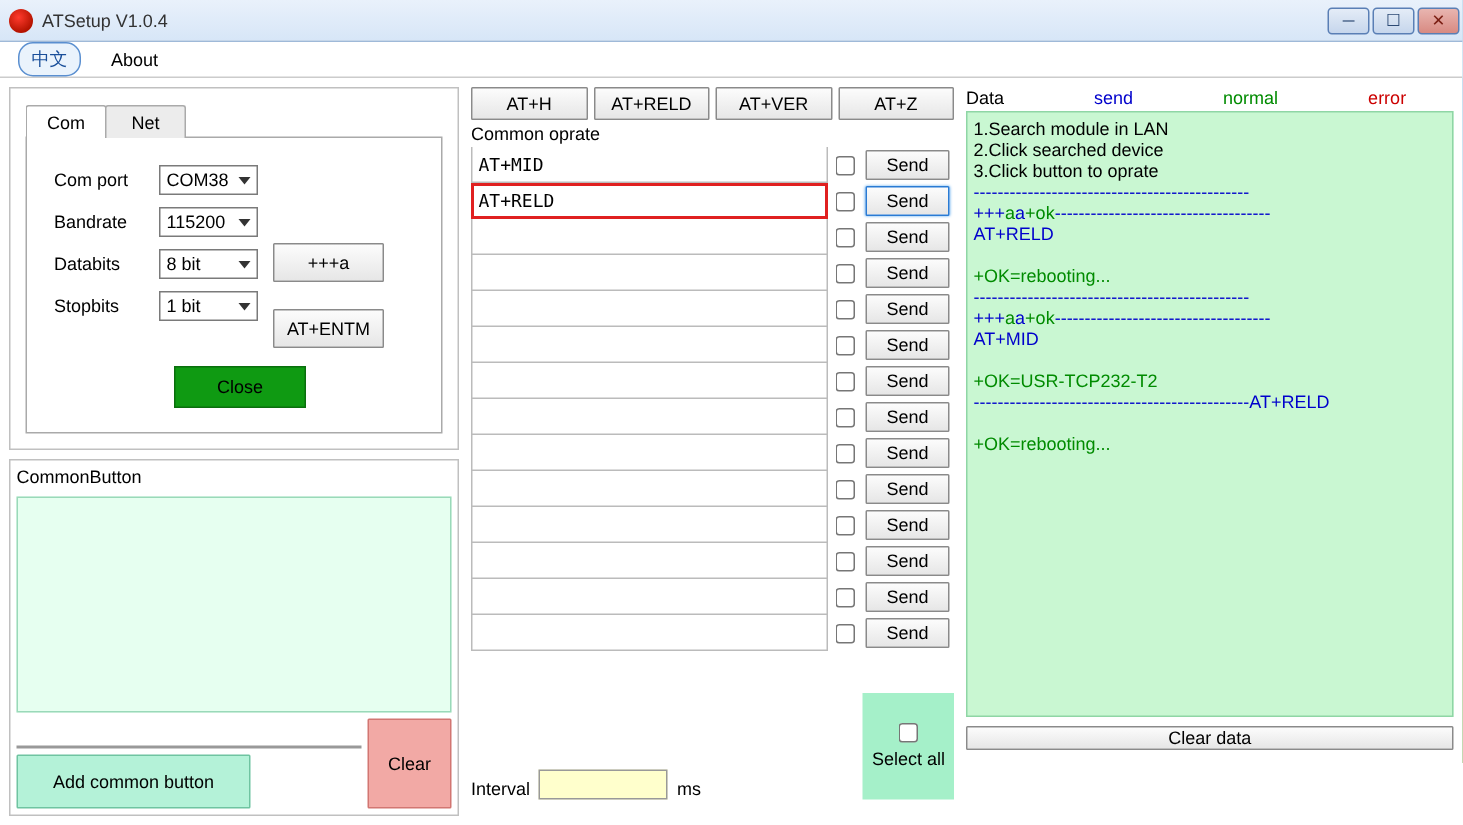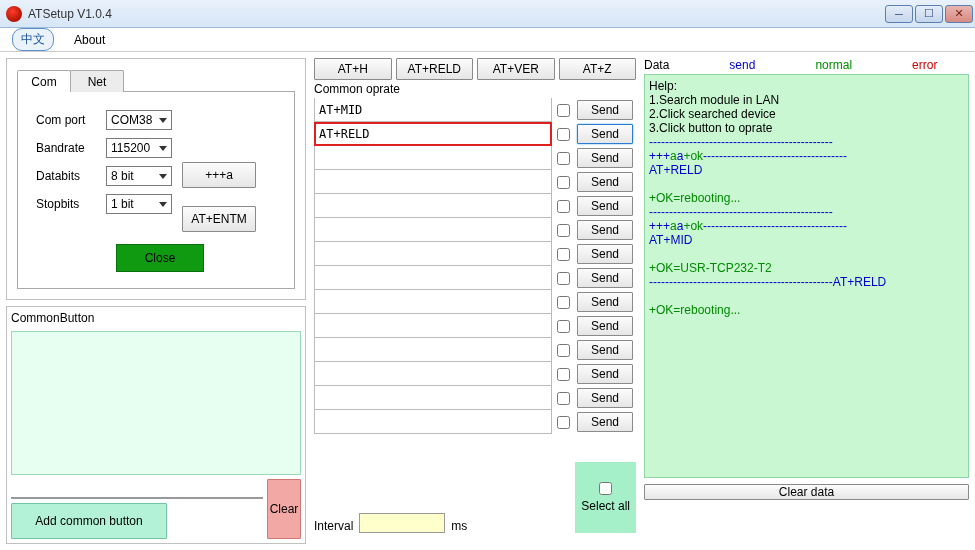--- a/index.html
+++ b/index.html
@@ -42,21 +42,21 @@
   .select .caret { width:0;height:0;border-left:4px solid transparent;border-right:4px solid transparent;border-top:5px solid #333; }
   .btn { height: 26px; border: 1px solid #8a8a8a; background: linear-gradient(180deg,#fcfcfc,#e6e6e6); display:flex;align-items:center;justify-content:center; border-radius:1px; padding:0 6px; }
   .btn.close-conn { width:88px; height:28px; background:#0f9a12; border-color:#0a6f0d; color:#000; border-radius:0; }
   .side-btn { width: 74px; }
 
   .common-btn-box { flex:1; display:flex; flex-direction:column; border:1px solid #c0c0c0; padding:4px; }
   .common-label { margin-bottom:6px; }
   .common-area { flex:1; background:#e6fff0; border:1px solid #9ad9b9; }
   .common-input { flex:1; height:28px; border:1px solid #999; background:#fff; }
   .btn.add { width:156px; height:36px; background:#b4f2d8; border-color:#6fc4a1;}
-  .btn.clear { width:34px; height:60px; background:#f2a9a5; border-color:#d27672; align-self:flex-end;}
+  .btn.clear { width:56px; height:60px; background:#f2a9a5; border-color:#d27672; align-self:flex-end;}
 
   .top-at-row { display:flex; gap:4px; margin-bottom:2px; }
   .top-at-row .btn { flex:1; height:22px; }
   .sec-label { margin:2px 0; }
   .cmd-row { display:flex; height:24px; align-items:center; }
   .cmd-input { flex:1; height:24px; border:1px solid #bbb; border-top:none; background:#fff; padding-left:4px; display:flex; align-items:center; font-family: monospace;}
   .cmd-input.highlight { outline: 2px solid #e02020; outline-offset:-2px; }
   .cmd-cb { width:22px; display:flex; justify-content:center; }
   .cmd-cb input { width:13px; height:13px; }
   .cmd-send { width:62px; display:flex; justify-content:center; }
@@ -322,21 +322,20 @@
     </div>
 
     <div class="col-right">
       <div class="data-label-row">
         <span>Data</span>
         <span class="send-l">send</span>
         <span class="norm-l">normal</span>
         <span class="err-l">error</span>
       </div>
       <div class="log-box" id="log-box">
-        <div class="help">Help:</div>
         <div class="help">1.Search module in LAN</div>
         <div class="help">2.Click searched device</div>
         <div class="help">3.Click button to oprate</div>
         <div id="log-lines">
             <div><span class="dash">----------------------------------------------</span><span class="s">+++</span><span class="n">a</span><span class="s">a</span><span class="n">+ok</span><span class="dash">------------------------------------</span></div>
             <div style="min-height: 14px;"><span class="s">AT+RELD</span></div>
             <div style="min-height: 14px;"></div>
             <div style="min-height: 14px;"><span class="n">+OK=rebooting...</span></div>
             <div style="min-height: 14px;"><span class="dash">----------------------------------------------</span><span class="s">+++</span><span class="n">a</span><span class="s">a</span><span class="n">+ok</span><span class="dash">------------------------------------</span></div>
             <div style="min-height: 14px;"><span class="s">AT+MID</span></div>

